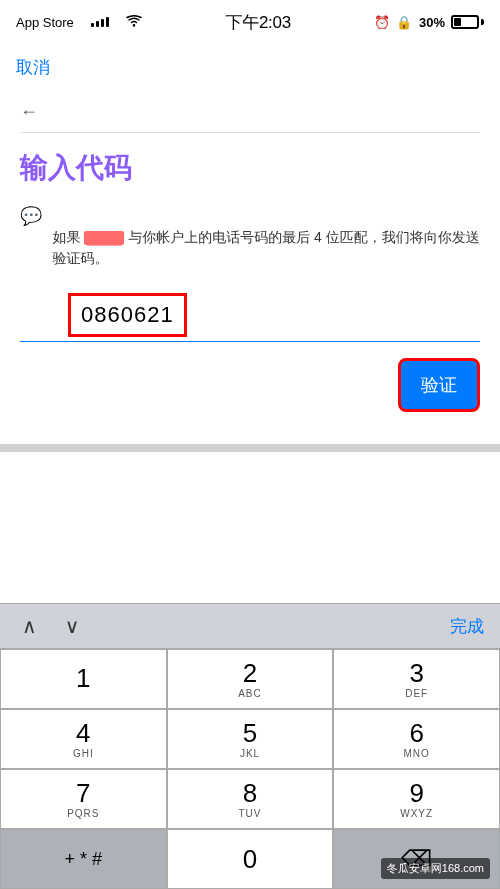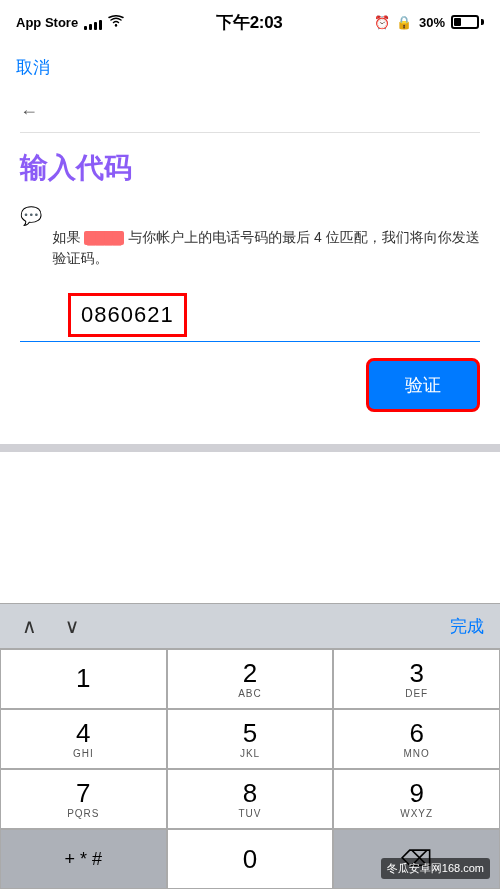--- a/index.html
+++ b/index.html
@@ -18,28 +18,28 @@
       background: #fff;
       display: flex;
       align-items: center;
       justify-content: space-between;
       padding: 0 16px;
       font-size: 14px;
       font-weight: 600;
     }
     .status-left {
       display: flex;
-      align-items: flex-end;
-      gap: 6px;
+      align-items: flex-start;
+      gap: 17px;
       font-size: 13px;
-      font-weight: 700;
+      font-weight: 400;
     }
     .status-center {
       font-size: 17px;
-      font-weight: 700;
+      font-weight: 400;
       letter-spacing: -0.3px;
     }
     .status-right {
       display: flex;
       align-items: center;
       gap: 6px;
       font-size: 13px;
     }
 
     
@@ -190,21 +190,21 @@
       display: flex;
       justify-content: flex-end;
       margin-top: 16px;
     }
     .verify-btn {
       background: #007AFF;
       color: #fff;
       border: 3px solid #ff0000;
       border-radius: 8px;
       font-size: 18px;
-      padding: 12px 36px;
+      padding: 12px 20px;
       cursor: pointer;
       font-weight: 500;
     }
 
     
     .divider {
       height: 8px;
       background: #d0d0d5;
       margin-top: 32px;
     }

